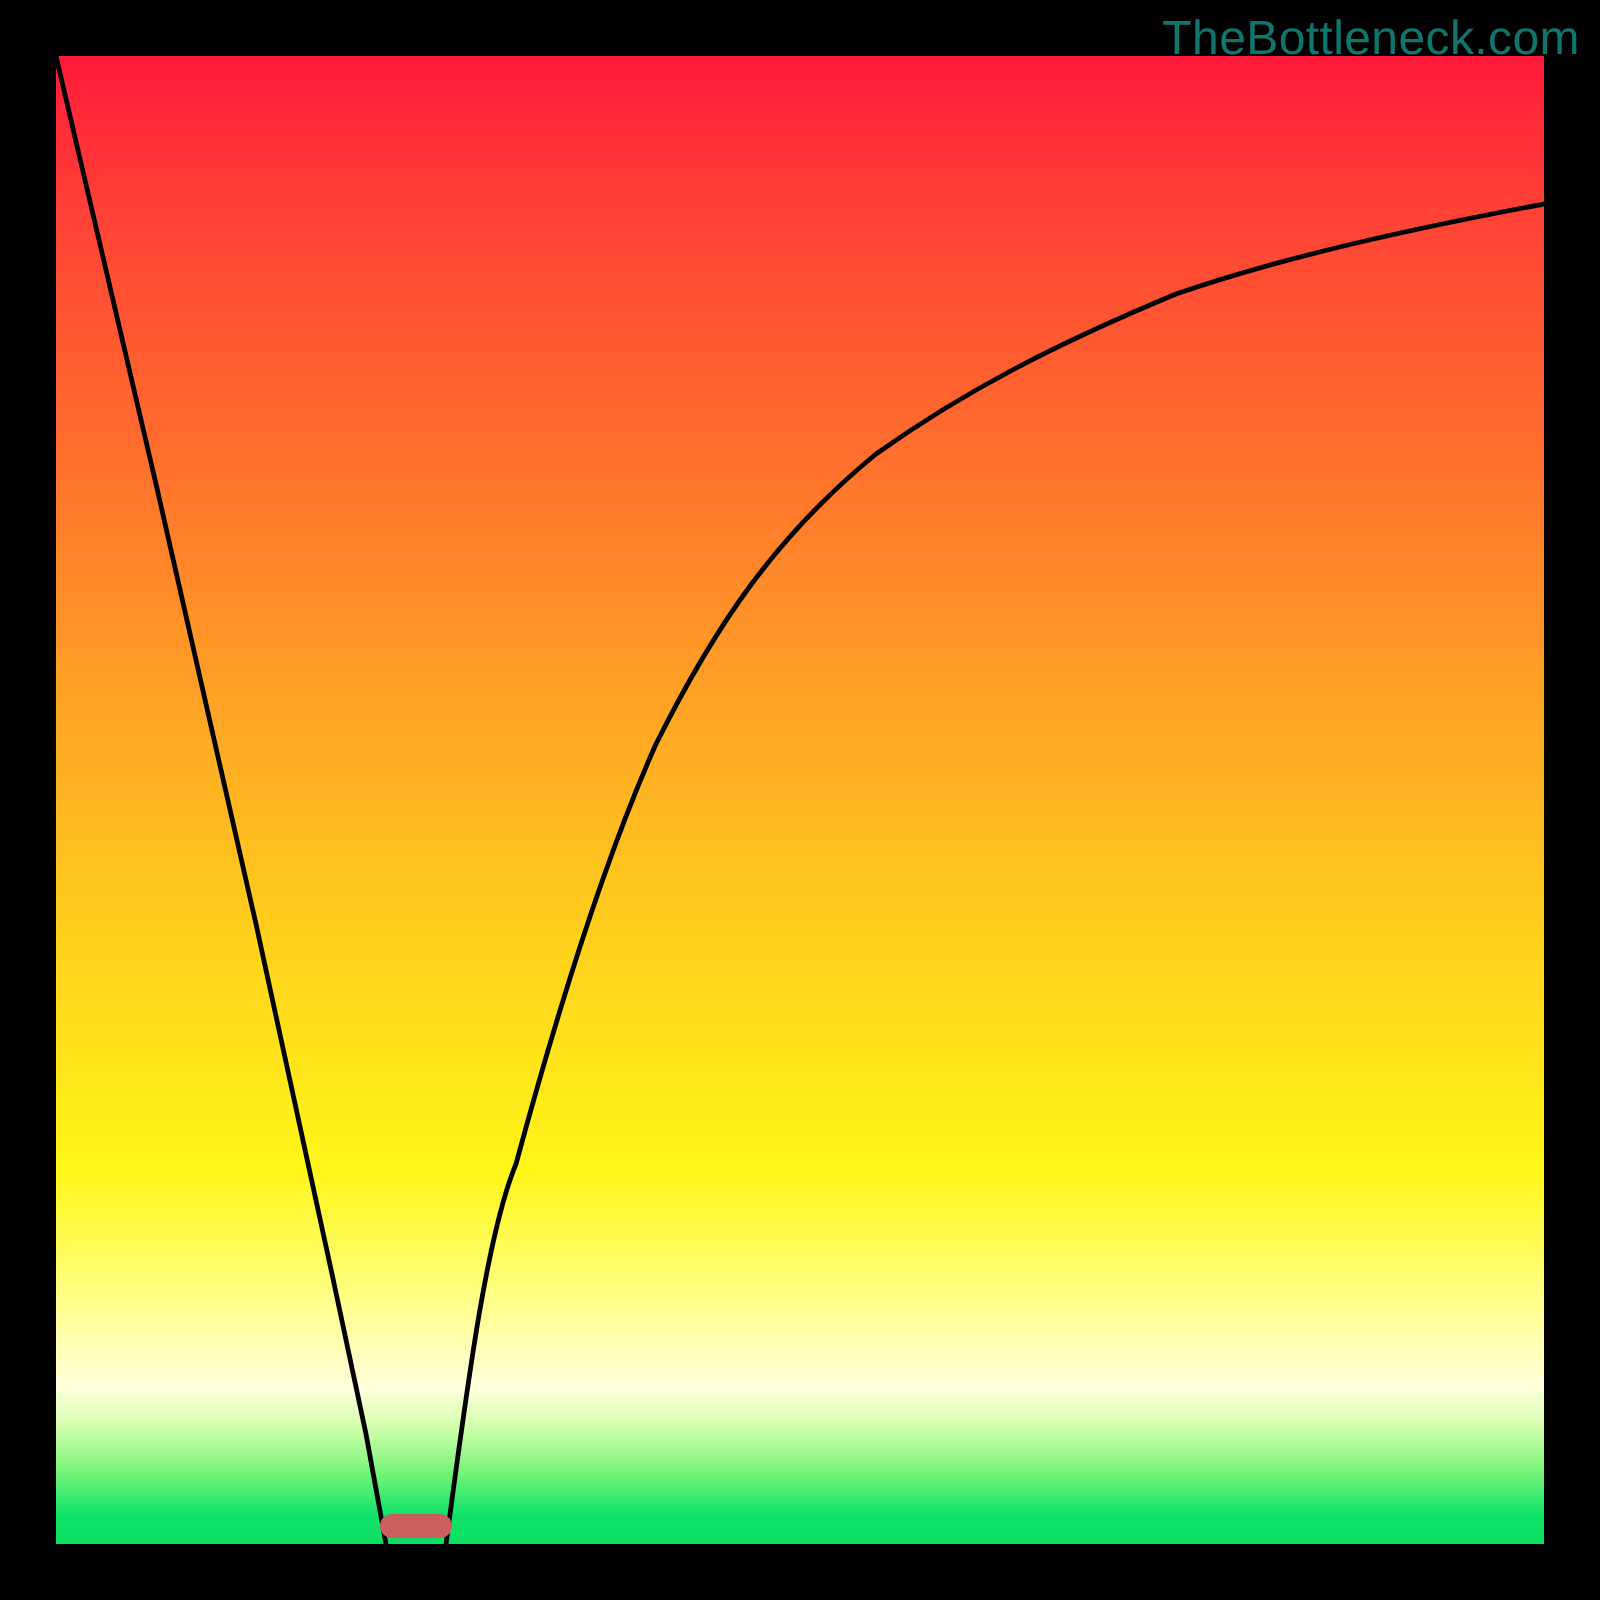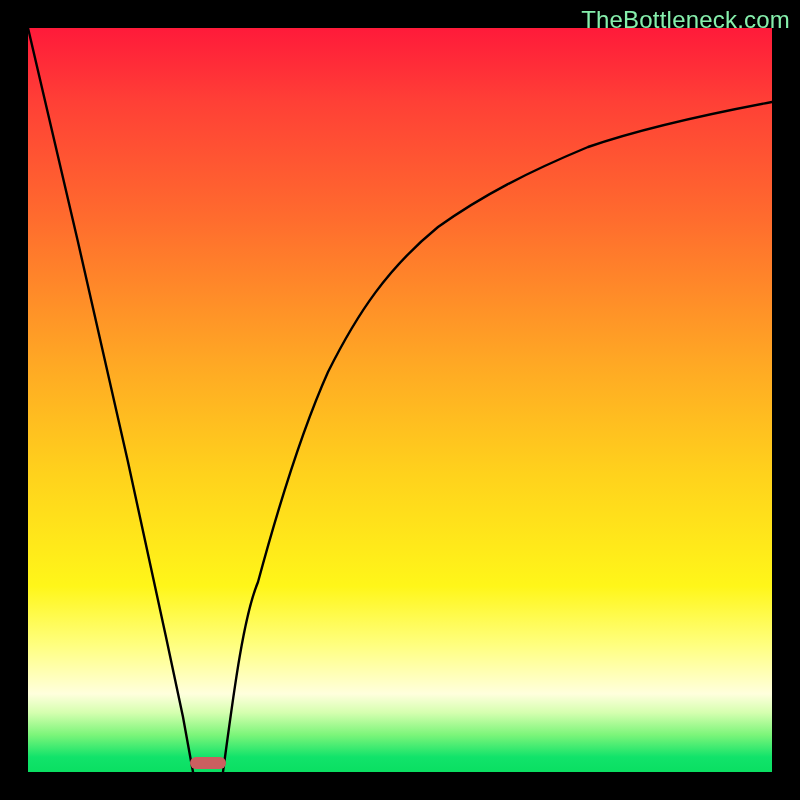--- a/index.html
+++ b/index.html
@@ -29,21 +29,21 @@
       #d6ffb0 92%,
       #7cf57a 95%,
       #11e36a 98%,
       #0adf62 100%
     );
   }
   .watermark {
     position: absolute;
     top: 6px;
     right: 10px;
-    color: #86efac;
+    color: #0f766e;
     font-size: 24px;
     font-weight: 500;
     letter-spacing: 0.2px;
     z-index: 5;
     text-align: right;
   }
   svg.curve {
     position: absolute;
     left: 28px;
     top: 28px;

